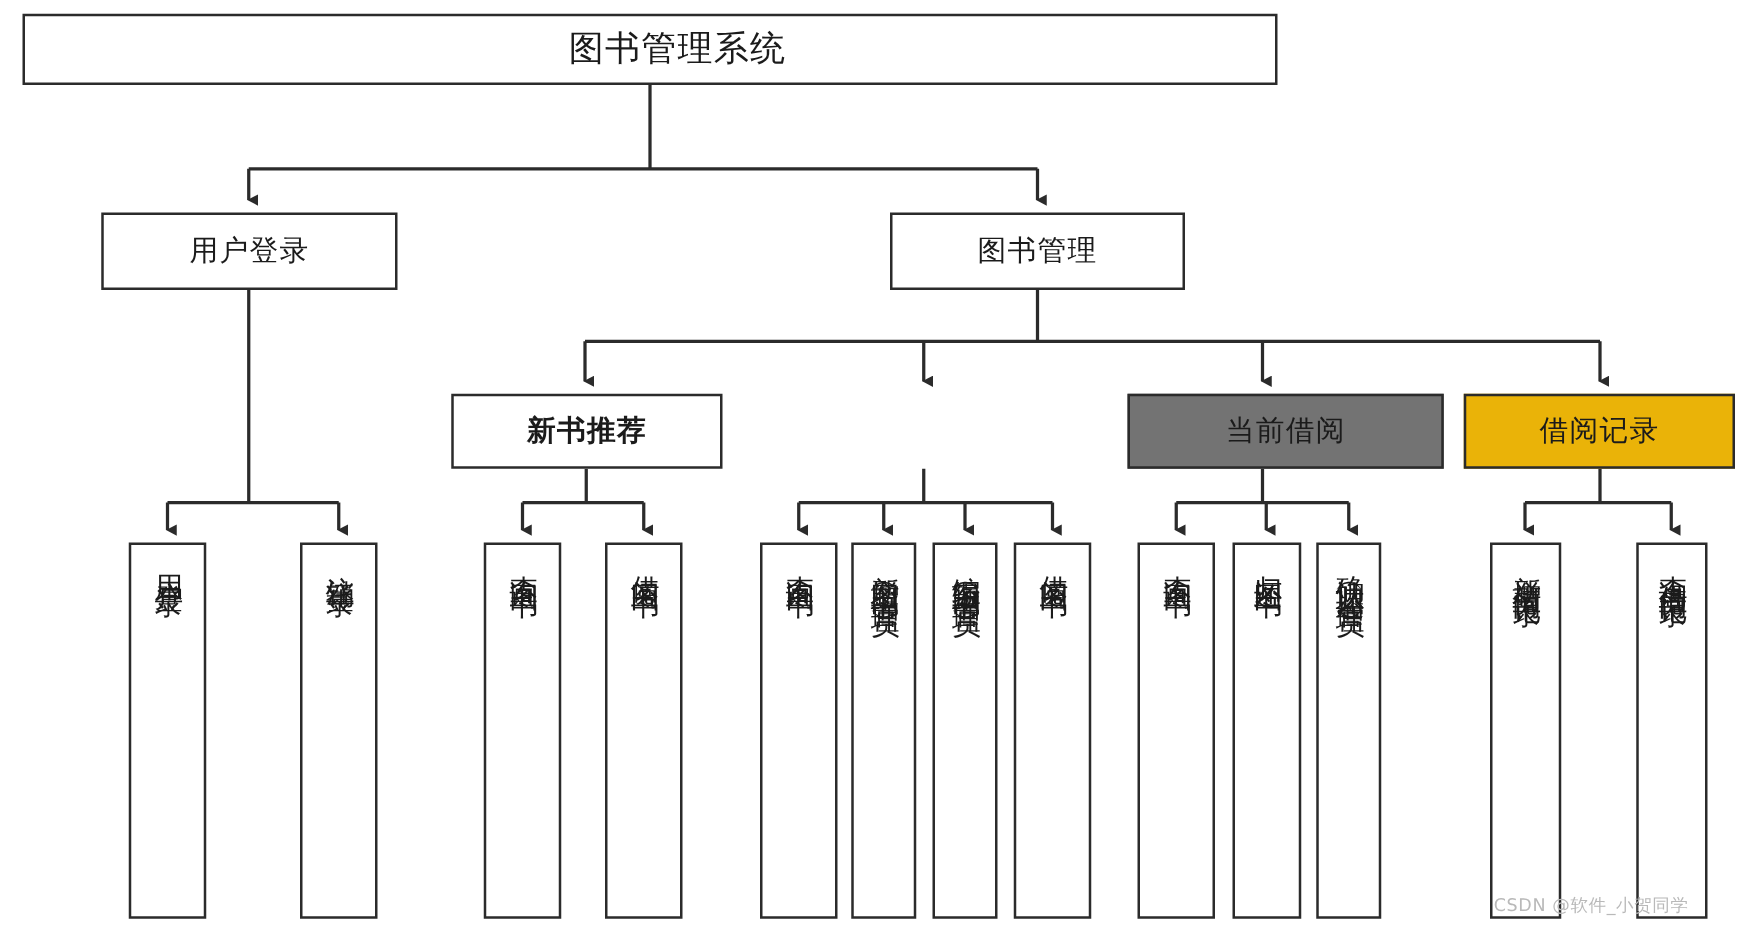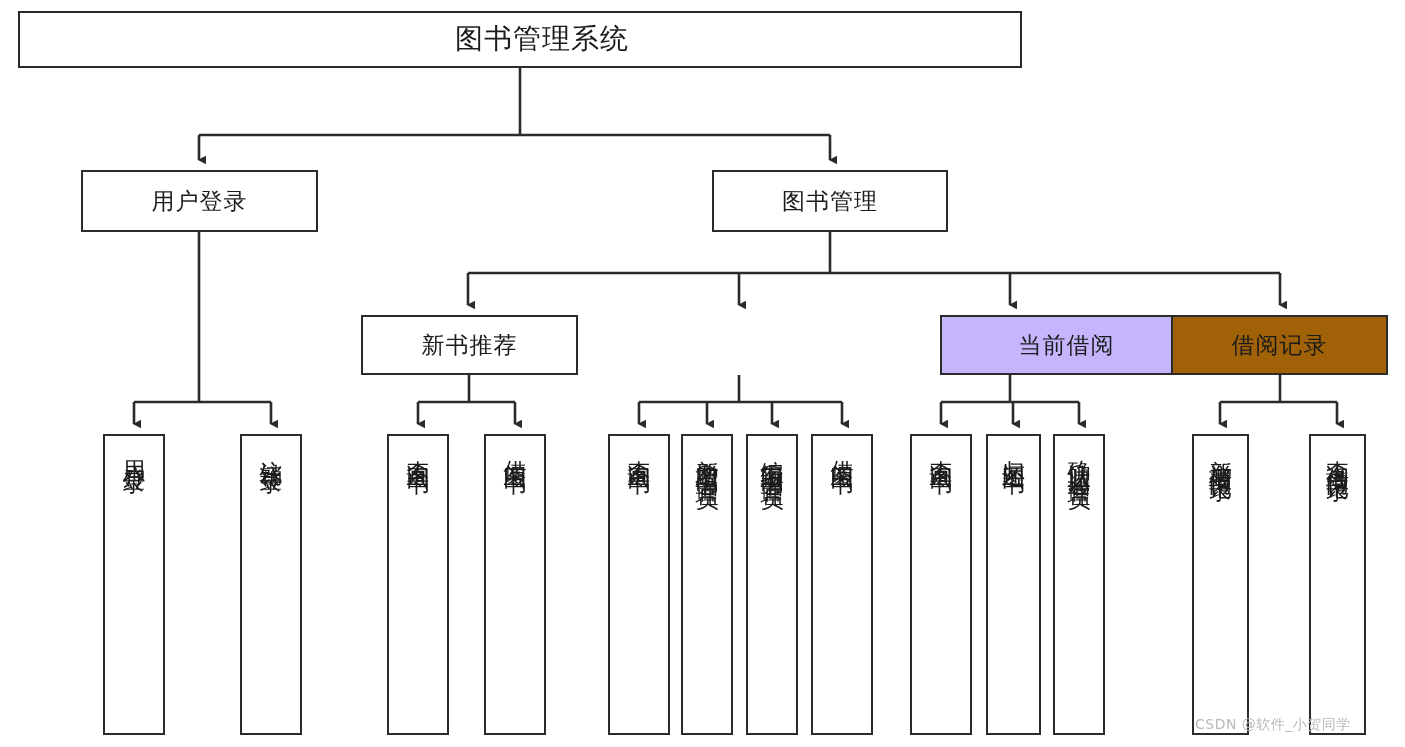--- a/index.html
+++ b/index.html
@@ -127,27 +127,27 @@
     <span class="label">图书管理系统</span>
   </div>
 
   <div class="node" style="left: 81px; top: 170px; width: 237px; height: 62px; border-color: rgb(43, 43, 43); background: rgb(255, 255, 255); color: rgb(27, 27, 27);">
     <span class="label">用户登录</span>
   </div>
   <div class="node" style="left: 712px; top: 170px; width: 236px; height: 62px; border-color: rgb(43, 43, 43); background: rgb(255, 255, 255); color: rgb(27, 27, 27);">
     <span class="label">图书管理</span>
   </div>
 
-  <div class="node" style="left: 361px; top: 315px; width: 217px; height: 60px; border-color: rgb(43, 43, 43); background: rgb(255, 255, 255); color: rgb(27, 27, 27);">
+  <div class="node" style="left: 361px; top: 315px; width: 217px; height: 60px; border-color: rgb(43, 43, 43); background: rgb(255, 255, 255); color: rgb(27, 27, 27); font-weight: bold;">
     <span class="label">新书推荐</span>
   </div>
-  <div class="node" style="left: 902px; top: 315px; width: 253px; height: 60px; border-color: rgb(43, 43, 43); background: #c4b5fd; color: rgb(27, 27, 27); margin-left: 38px;">
+  <div class="node" style="left: 902px; top: 315px; width: 253px; height: 60px; border-color: rgb(43, 43, 43); background: #737373; color: rgb(27, 27, 27);">
     <span class="label">当前借阅</span>
   </div>
-  <div class="node" style="left: 1171px; top: 315px; width: 217px; height: 60px; border-color: rgb(43, 43, 43); background: #a16207; color: rgb(27, 27, 27); justify-content: center;">
+  <div class="node" style="left: 1171px; top: 315px; width: 217px; height: 60px; border-color: rgb(43, 43, 43); background: #eab308; color: rgb(27, 27, 27); justify-content: center;">
     <span class="label">借阅记录</span>
   </div>
 
   <div class="node vertical" style="left: 103px; top: 434px; width: 62px; height: 301px; border-color: rgb(43, 43, 43); background: rgb(255, 255, 255); color: rgb(27, 27, 27);">
     <span class="label">用户登录</span>
   </div>
   <div class="node vertical" style="left: 240px; top: 434px; width: 62px; height: 301px; border-color: rgb(43, 43, 43); background: rgb(255, 255, 255); color: rgb(27, 27, 27);">
     <span class="label">注销登录</span>
   </div>
   <div class="node vertical" style="left: 387px; top: 434px; width: 62px; height: 301px; border-color: rgb(43, 43, 43); background: rgb(255, 255, 255); color: rgb(27, 27, 27);">

